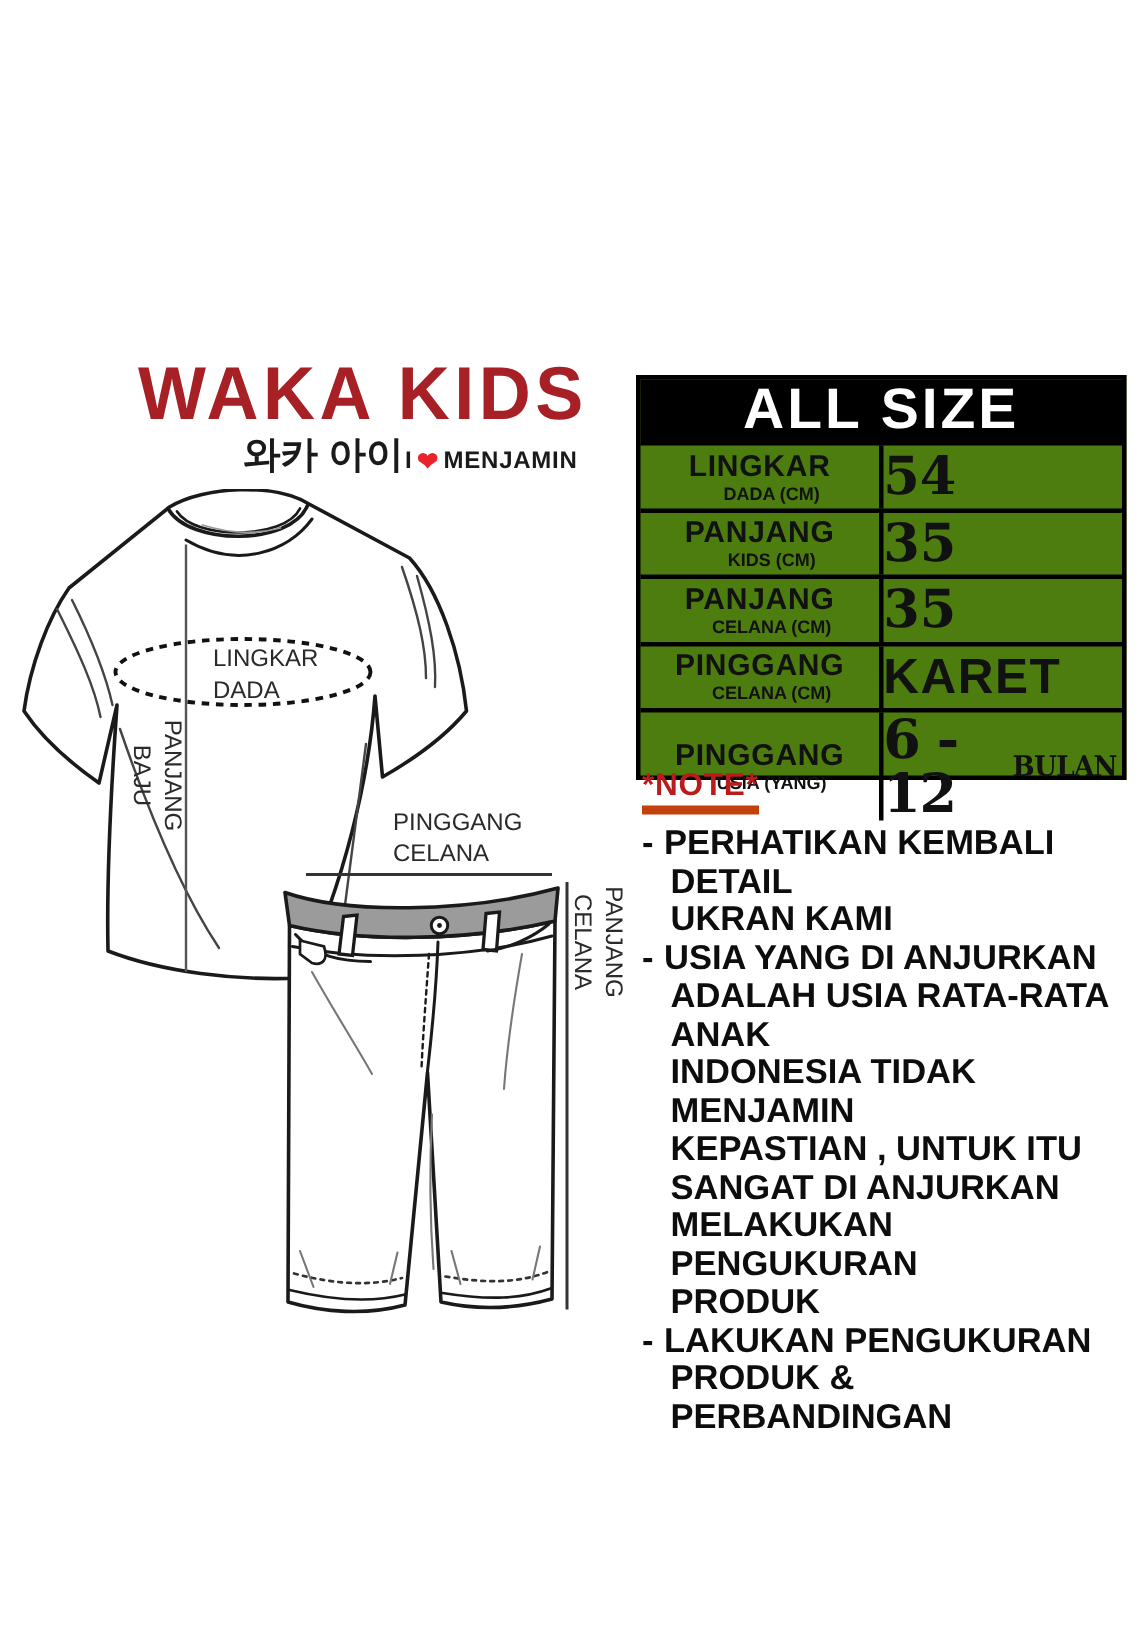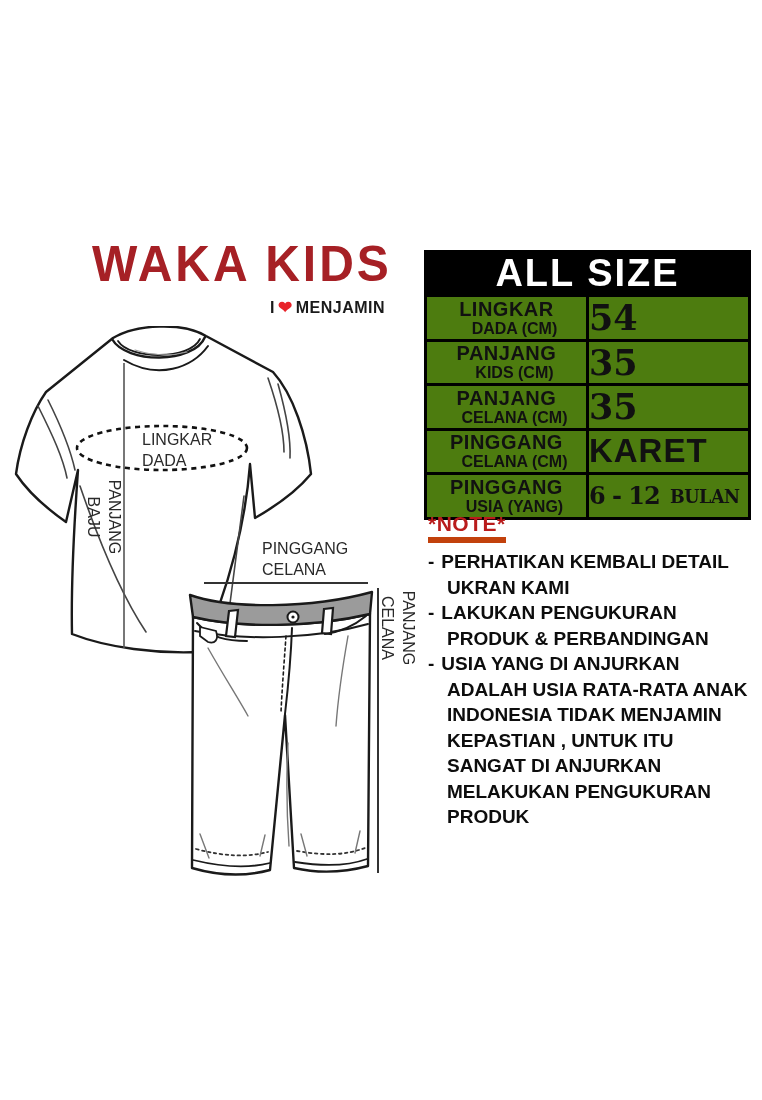--- a/index.html
+++ b/index.html
@@ -15,53 +15,54 @@
                  letter-spacing:0.5px;white-space:nowrap;display:flex;align-items:center;gap:3px;}
   .heart{color:#E8232A;font-size:17px;}
 
   
   .size-table{left:424px;top:250px;width:321px;border:3px solid #000;background:#4d7c0f;}
   .table-header{background:#000;color:#fff;height:41px;display:flex;align-items:center;
                 justify-content:center;font-size:38px;font-weight:900;letter-spacing:2px;}
   .t-row{display:grid;grid-template-columns:49.5% 50.5%;height:41.5px;border-top:3px solid #000;}
   .t-label{display:flex;flex-direction:column;align-items:center;justify-content:center;line-height:1;}
   .t-label .l1{font-size:20px;font-weight:800;letter-spacing:0.5px;}
-  .t-label .l2{font-size:16px;font-weight:800;margin-top:2px;padding-left:16px;}
+  .t-label .l2{font-size:12px;font-weight:800;margin-top:2px;padding-left:16px;}
   .t-value{border-left:3px solid #000;display:flex;align-items:center;justify-content:flex-start;}
   .val-num{font-family:"DejaVu Serif",serif;font-weight:bold;font-size:35px;line-height:1;}
-  .val-num-sm{font-family:"DejaVu Serif",serif;font-weight:bold;font-size:24px;line-height:1;letter-spacing:-1px;}
+  .val-num-sm{font-family:"DejaVu Serif",serif;font-weight:bold;font-size:36px;line-height:1;letter-spacing:-1px;}
   .val-suffix{font-family:"DejaVu Serif",serif;font-weight:bold;font-size:19px;margin-left:7px;
               letter-spacing:-0.5px;transform:scaleX(0.92);}
   .val-text{font-size:33px;font-weight:800;letter-spacing:1px;}
 
   
   .g-label{font-size:16px;color:#2a2a2a;line-height:21px;white-space:pre-line;}
   .lbl-lingkar{left:142px;top:429px;}
   .lbl-pinggang{left:262px;top:538px;}
   .rot{width:120px;height:44px;text-align:center;transform:rotate(90deg);}
   .lbl-panjang-baju{left:43px;top:495px;}
   .lbl-panjang-celana{left:337px;top:606px;}
 
   
   .note{left:428px;top:512px;width:326px;}
   .note-title{display:inline-block;color:#b91c1c;font-size:21px;font-weight:800;
               border-bottom:6px solid #c2410c;padding-bottom:1px;margin-bottom:6px;letter-spacing:0.5px;}
-  .note-item{font-size:19px;font-weight:800;line-height:25.5px;color:#0d0d0d;
+  .note-item{font-size:23px;font-weight:800;line-height:25.5px;color:#0d0d0d;
              padding-left:19px;text-indent:-19px;}
   .note-item .dash{margin-right:7px;}
   .note-item .note-text{white-space:pre-line;}
 
   svg{display:block;}
 </style>
 </head>
 <body>
 
 <div class="page">
 
   <div class="abs brand-name">WAKA KIDS</div>
+  <div class="abs brand-korean">와카 아이</div>
   <div class="abs brand-tagline">
     <span>I</span>
     <span class="heart">❤</span>
     <span>MENJAMIN</span>
   </div>
 
   <svg class="abs" style="left:8px;top:326px" width="325" height="330" viewBox="0 0 325 330">
     <g fill="none" stroke="#1a1a1a" stroke-width="2.4" stroke-linecap="round" stroke-linejoin="round">
 
       <path fill="#ffffff" d="M105,12 L38,66 C24,86 12,118 8,148
@@ -204,27 +205,27 @@
     </div>
   </div>
 
   <div class="abs note">
     <div class="note-title">*NOTE*</div>
     <div class="note-item">
       <span class="dash">-</span><span class="note-text">PERHATIKAN KEMBALI DETAIL
 UKRAN KAMI</span>
     </div>
     <div class="note-item">
-      <span class="dash">-</span><span class="note-text">LAKUKAN PENGUKURAN
-PRODUK &amp; PERBANDINGAN</span>
-    </div>
-    <div class="note-item">
       <span class="dash">-</span><span class="note-text">USIA YANG DI ANJURKAN
 ADALAH USIA RATA-RATA ANAK
 INDONESIA TIDAK MENJAMIN
 KEPASTIAN , UNTUK ITU
 SANGAT DI ANJURKAN
 MELAKUKAN PENGUKURAN
 PRODUK</span>
     </div>
+    <div class="note-item">
+      <span class="dash">-</span><span class="note-text">LAKUKAN PENGUKURAN
+PRODUK &amp; PERBANDINGAN</span>
+    </div>
   </div>
 
 </div>
 
 </body></html>

